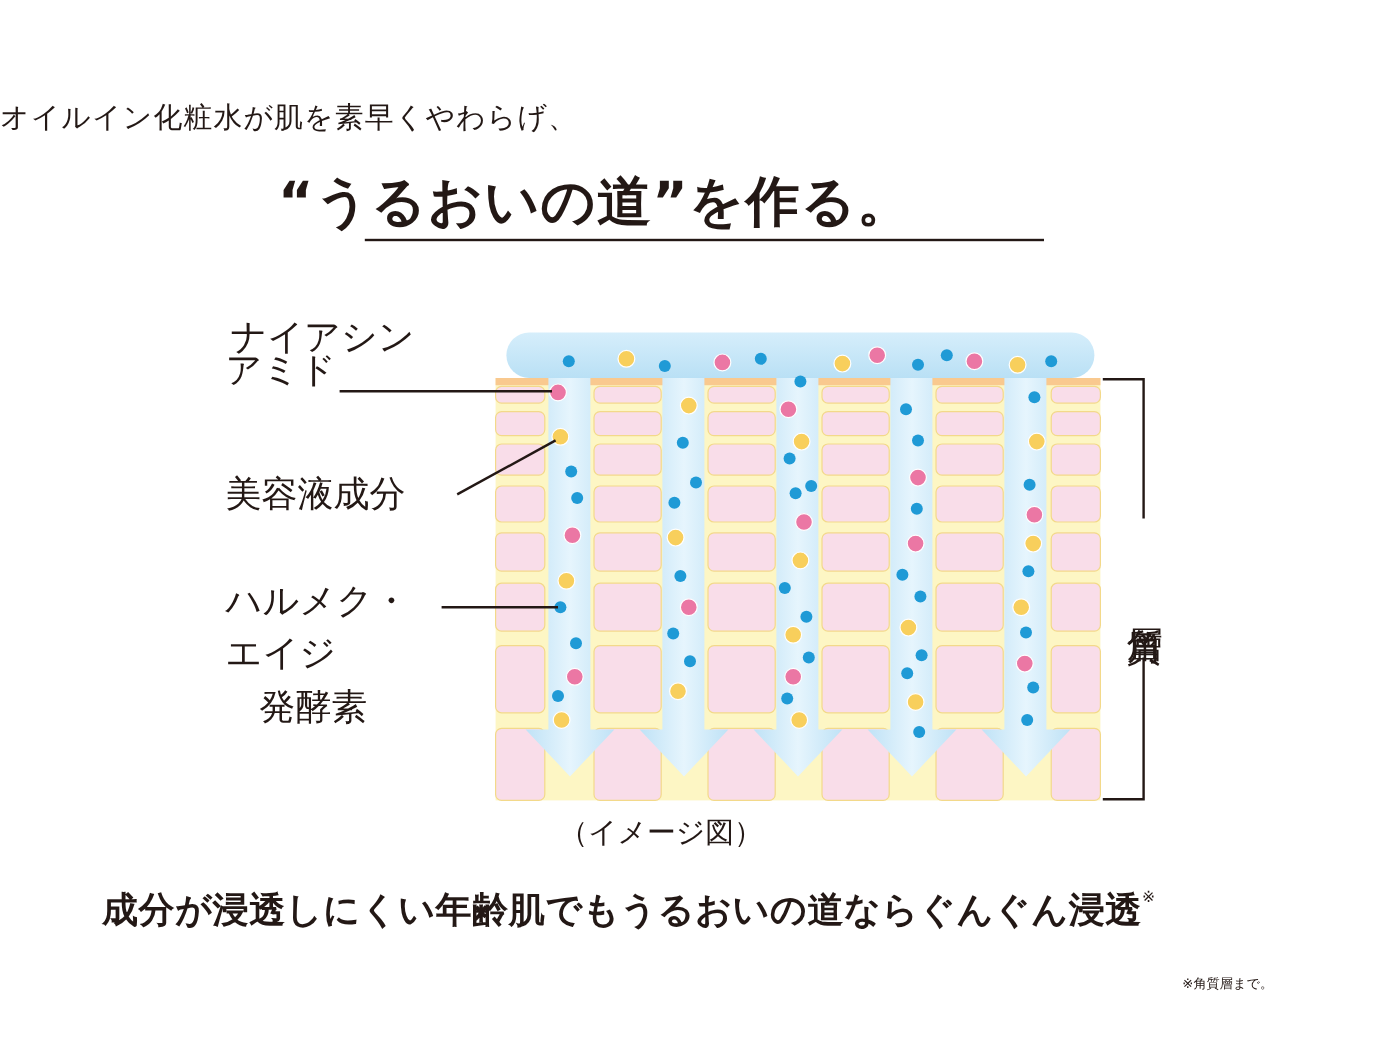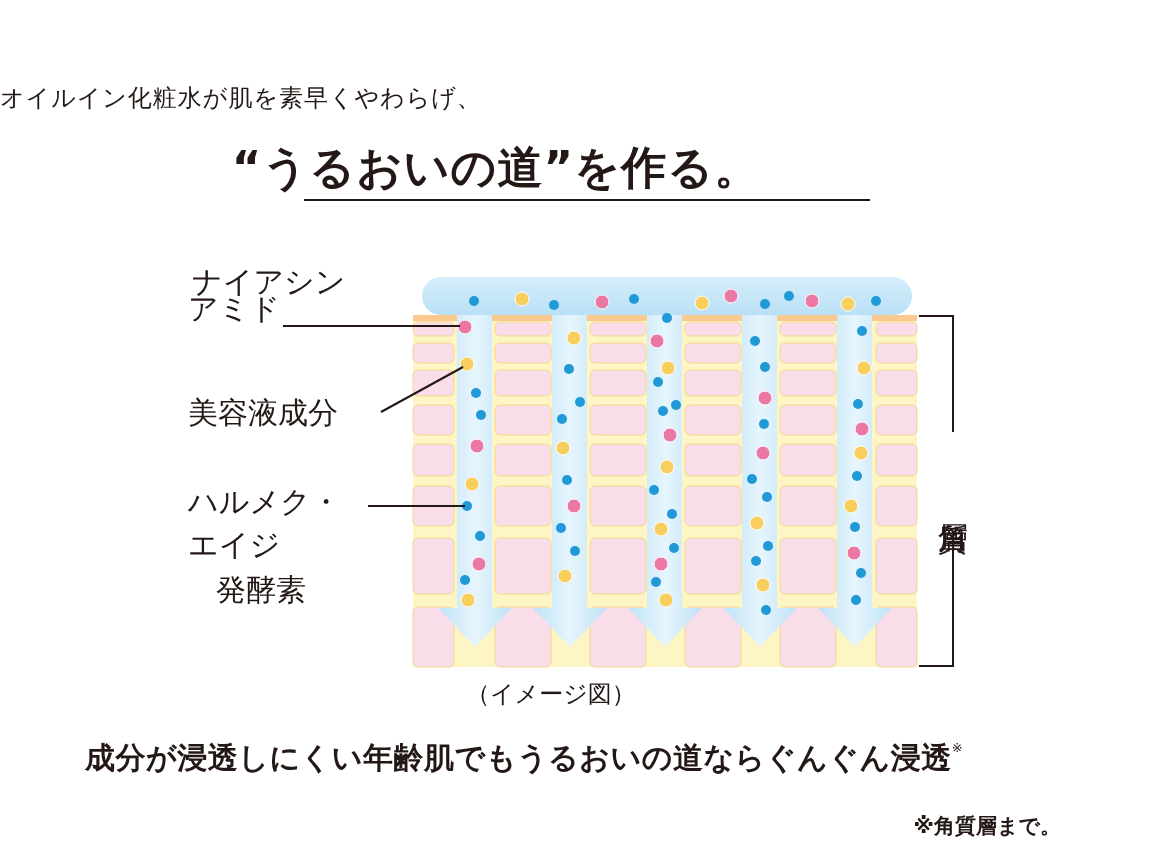--- a/index.html
+++ b/index.html
@@ -6,21 +6,21 @@
   body { width: 1156px; height: 868px; position: relative; overflow: hidden;
          font-family: "DejaVu Sans", "Liberation Sans", sans-serif; color: #231815; }
   .abs { position: absolute; }
   .headline1 { left: 0; width: 940px; top: 82px; text-align: left; font-size: 24px; letter-spacing: 1px; }
   .headline2 { left: 0; width: 992px; top: 138px; text-align: center; font-size: 45px; font-weight: bold; letter-spacing: 1px; }
   .underline { left: 304px; top: 199px; width: 566px; height: 2px; background: #231815; }
   .label { font-size: 30px; line-height: 40px; white-space: pre; }
   .caption { left: 418px; top: 678px; font-size: 24px; margin-left: 48px; }
   .bottom { left: 0; width: 1048px; top: 738px; text-align: center; font-size: 30px; font-weight: bold; letter-spacing: 0.5px; }
   .bottom sup { font-size: 13px; font-weight: normal; vertical-align: 16px; }
-  .note { right: 95px; top: 812px; font-size: 21px; font-weight: bold; }
+  .note { right: 95px; top: 812px; font-size: 11px; }
   .vlabel { left: 937px; top: 440px; width: 36px; font-size: 30px; line-height: 40px; text-align: center; }
   svg { position: absolute; left: 0; top: 0; }
 </style>
 </head>
 <body>
 
 <div class="abs headline1">オイルイン化粧水が肌を素早くやわらげ、</div>
 <div class="abs headline2">“うるおいの道”を作る。</div>
 <div class="abs underline"></div>
 

